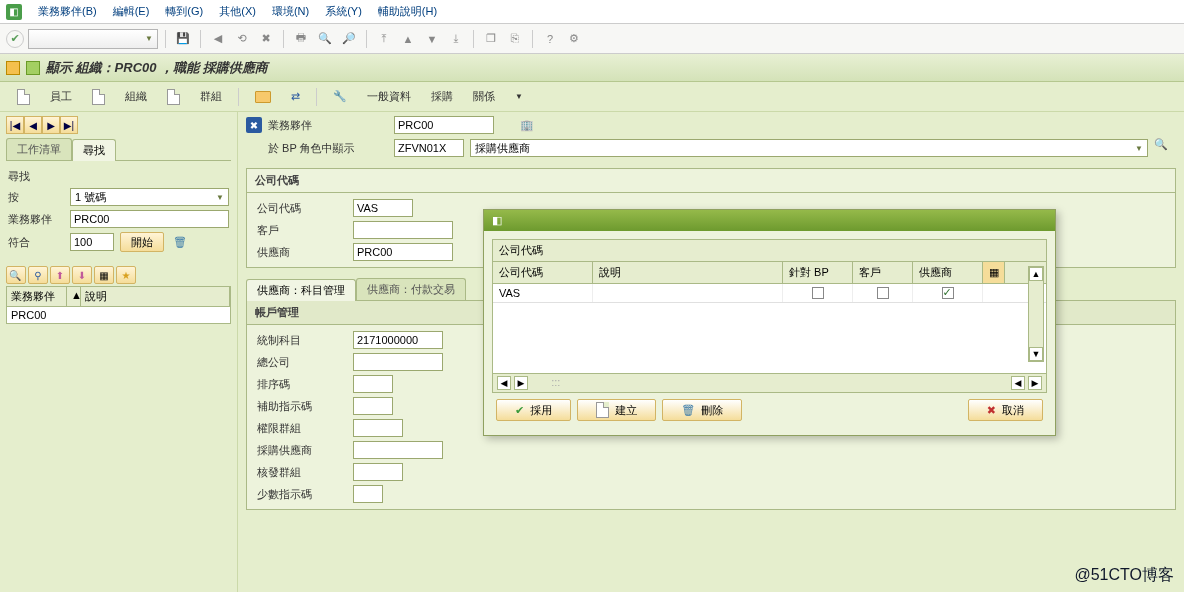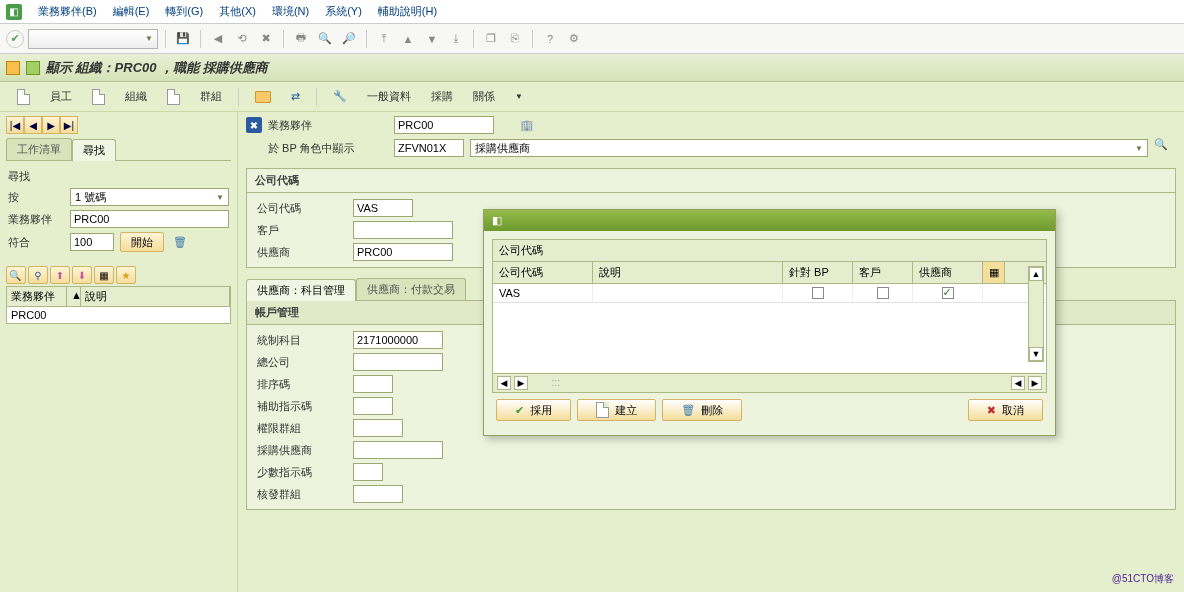--- a/index.html
+++ b/index.html
@@ -67,21 +67,21 @@
 .grid-r .gc{border-right:1px solid #eee}
 .chk{width:12px;height:12px;border:1px solid #888;background:#fff;display:inline-block;position:relative}
 .chk.on::after{content:"✓";position:absolute;left:0;top:-2px;color:#2a6e2a;font-size:11px}
 .grid-empty{height:70px}
 .scroll-row{display:flex;justify-content:space-between;padding:2px 4px;background:#e6edcf;border-top:1px solid #aab986}
 .sarrow{width:14px;height:14px;border:1px solid #aab986;background:#fff;display:inline-flex;align-items:center;justify-content:center;font-size:9px;cursor:pointer}
 .dlg-btns{display:flex;justify-content:space-between;padding:6px 4px}
 .dlg-btns .grp{display:flex;gap:6px}
 .dbtn{height:22px;padding:0 18px;border:1px solid #d2b464;background:linear-gradient(#fff,#f5dd9a);border-radius:2px;cursor:pointer;display:inline-flex;align-items:center;gap:6px}
 .vscroll{position:absolute;right:2px;top:26px;bottom:30px;width:16px;background:#e6edcf;border:1px solid #aab986;display:flex;flex-direction:column;justify-content:space-between;align-items:center}
-.watermark{position:absolute;right:10px;bottom:6px;color:#4c1d95;font-size:10px}
+.watermark{position:absolute;right:10px;bottom:6px;color:#0f172a;font-size:16px}
 </style>
 </head>
 <body>
 
 <div class="menubar">
   <span class="sap-logo">◧</span>
   <a>業務夥伴(B)</a>
   <a>編輯(E)</a>
   <a>轉到(G)</a>
   <a>其他(X)</a>
@@ -272,26 +272,26 @@
             </div>
           <div class="frow">
               <label>權限群組</label>
               <div class="inp" style="width:50px"></div>
             </div>
           <div class="frow">
               <label>採購供應商</label>
               <div class="inp" style="width:90px"></div>
             </div>
           <div class="frow">
+              <label>核發群組</label>
+              <div class="inp" style="width:50px"></div>
+            </div>
+          <div class="frow">
               <label>少數指示碼</label>
               <div class="inp" style="width:30px"></div>
-            </div>
-          <div class="frow">
-              <label>核發群組</label>
-              <div class="inp" style="width:50px"></div>
             </div>
         </div>
       </div>
     </div>
   </div>
 </div>
 
 <div class="dialog">
   <div class="dialog-title">
     <span>◧</span>

